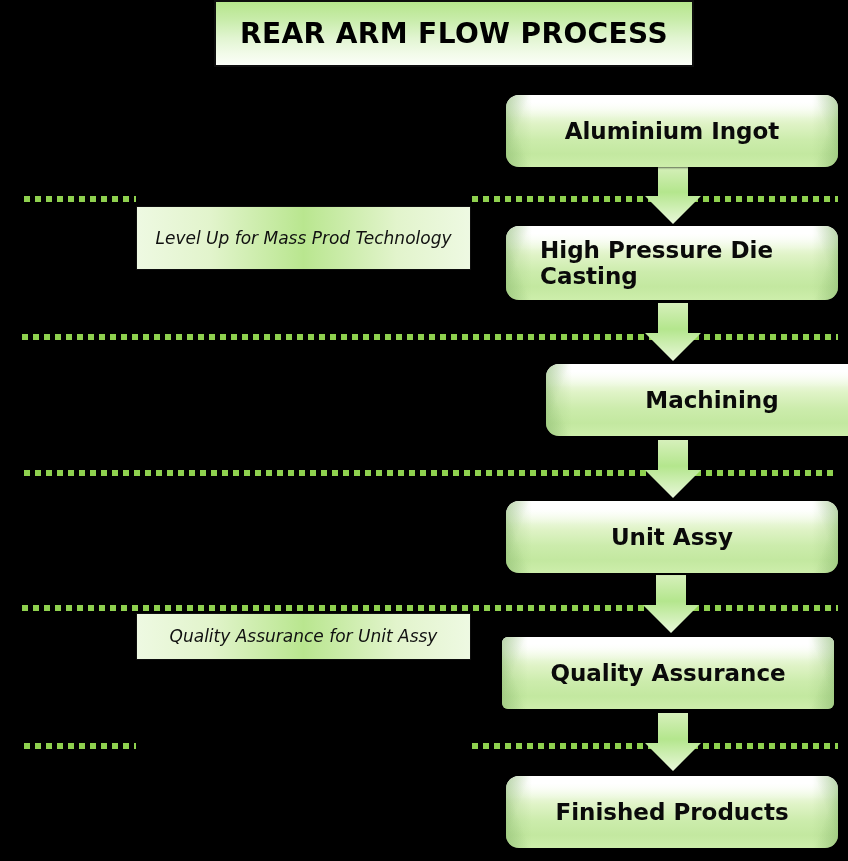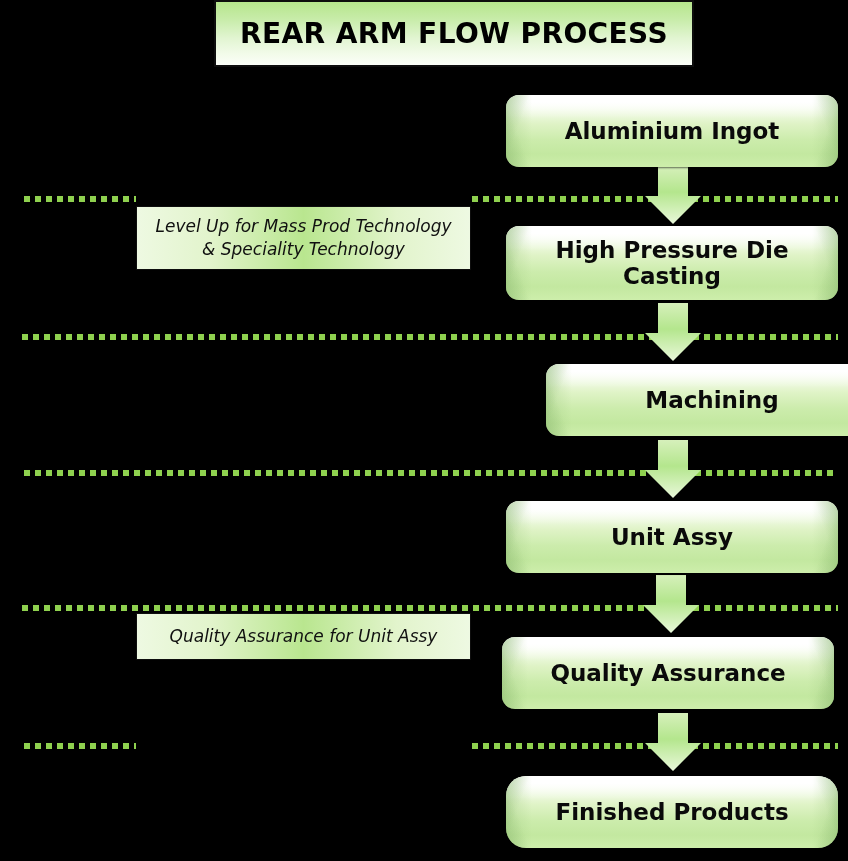--- a/index.html
+++ b/index.html
@@ -118,21 +118,21 @@
     background: linear-gradient(to bottom, rgba(255,255,255,0.92), rgba(255,255,255,0.0));
     pointer-events: none;
   }
   .proc-box .proc-label {
     position: absolute;
     left: 34px; right: 34px;
     top: 0; bottom: 0;
     display: flex;
     align-items: center;
     justify-content: center;
-    text-align: center;
+    text-align: left;
     font-size: 23px;
     font-weight: bold;
     color: #0a0a0a;
     line-height: 1.15;
     font-family: "DejaVu Sans", sans-serif;
     z-index: 2;
   }
   .proc-box.tall { height: 74px; }
 
   
@@ -267,38 +267,37 @@
     <div class="proc-label">Machining</div>
   </div>
 
   <div class="proc-box" style="left:506px; top:501px;">
     <div class="gloss"></div>
     <div class="bevel-left"></div>
     <div class="bevel-right"></div>
     <div class="proc-label">Unit Assy</div>
   </div>
 
-  <div class="proc-box" style="left:502px; top:637px;">
+  <div class="proc-box" style="left:502px; top:637px;border-radius:6px;">
     <div class="gloss"></div>
     <div class="bevel-left"></div>
     <div class="bevel-right"></div>
     <div class="proc-label">Quality Assurance</div>
   </div>
 
-  <div class="proc-box" style="left:506px; top:776px;border-radius:20px;">
+  <div class="proc-box" style="left:506px; top:776px;">
     <div class="gloss"></div>
     <div class="bevel-left"></div>
     <div class="bevel-right"></div>
     <div class="proc-label">Finished Products</div>
   </div>
 
   <div class="note-box" style="left:136px; top:168px; width:335px; height:64px;margin-top:38px;">
     <div class="note-text">
       <span>Level Up for Mass Prod Technology</span><br>
-      <span>&amp; Speciality Technology</span>
     </div>
   </div>
 
   <div class="note-box" style="left:136px; top:613px; width:335px; height:47px;">
     <div class="note-text">
       <span>Quality Assurance for Unit Assy</span>
     </div>
   </div>
 
 </div>

